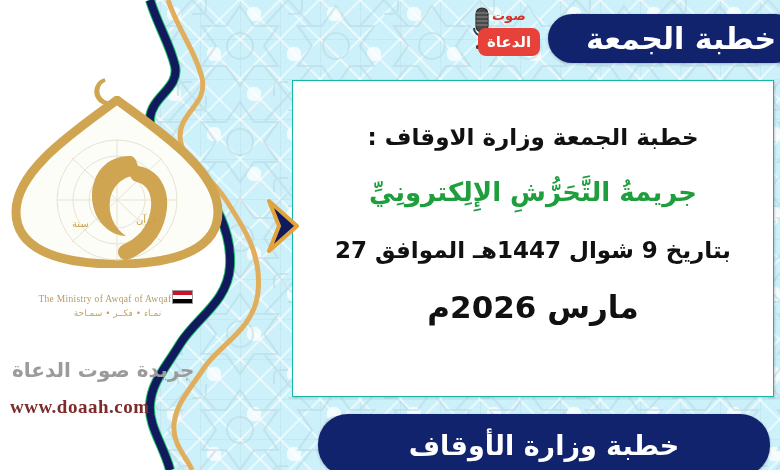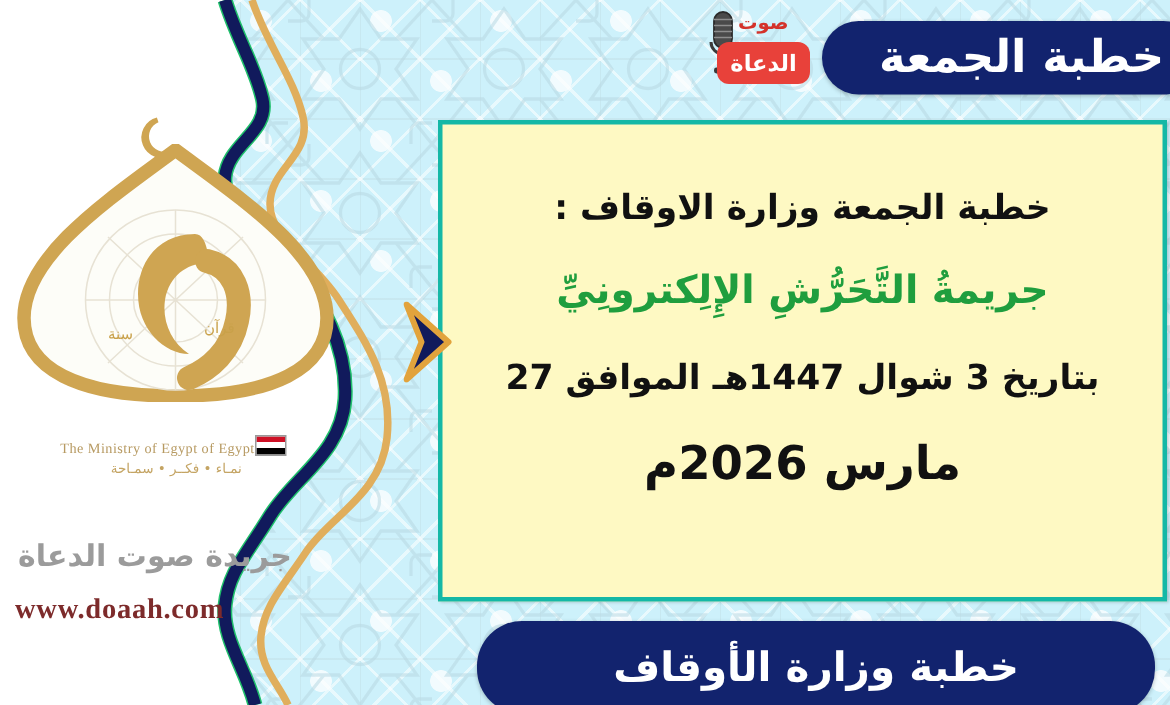--- a/index.html
+++ b/index.html
@@ -91,21 +91,21 @@
   }
   .badge-box{
     position:absolute;left:12px;top:26px;width:62px;height:28px;background:#e8413a;
     border-radius:8px;display:flex;align-items:center;justify-content:center;
   }
   .badge-box span{color:#fff;font-size:15px;font-weight:bold;font-family:"DejaVu Sans",sans-serif;}
 
   
   .card{
     position:absolute;left:292px;top:80px;width:480px;height:315px;
-    background:#fef9c3;border:3px solid #14b8a6;
+    background:#ffffff;border:1px solid #14b8a6;
     box-shadow:1px 1px 2px rgba(0,0,0,.18);
   }
   .card-inner{
     position:absolute;inset:0;padding:26px 30px 0 30px;box-sizing:border-box;
     text-align:center;
   }
   .line{font-family:"DejaVu Sans",sans-serif;font-weight:bold;line-height:1.45;}
   .line-head{font-size:23px;color:#111111;margin:14px 0 0 0;}
   .line-title{font-size:26px;color:#1f9e3e;margin:20px 0 0 0;}
   .line-date{font-size:23px;color:#111111;margin:22px 0 0 0;}
@@ -168,21 +168,21 @@
         <path d="M47 104 H167 M107 44 V164 M62 62 L152 146 M152 62 L62 146"></path>
       </g>
       <path d="M120 60 C96 60 82 78 82 100 C82 124 100 140 116 140 C104 132 98 118 100 104
                C103 86 118 78 130 80 C128 68 126 60 120 60 Z" fill="#cfa552"></path>
       <path d="M128 78 C146 82 152 100 148 118 C144 138 130 150 116 156" fill="none" stroke="#cfa552" stroke-width="16" stroke-linecap="round"></path>
     </svg>
     <div class="qs-label" style="left:126px;top:136px;">قرآن</div>
     <div class="qs-label" style="left:62px;top:140px;">سنة</div>
 
     <div class="logo-text-en">
-      <span>The Ministry of Egypt of Egypt</span><span class="logo-flag"></span>
+      <span>The Ministry of Awqaf of Awqaf</span><span class="logo-flag"></span>
     </div>
     <div class="logo-slogan">نمـاء  •  فكــر  •  سمـاحة</div>
   </div>
 
   <div class="wm-ar">جريدة صوت الدعاة</div>
   <div class="wm-url">www.doaah.com</div>
 
   <div class="pill" id="pill-top">
     <span>خطبة الجمعة</span>
   </div>
@@ -203,21 +203,21 @@
     </div>
   </div>
 
   <div class="card">
     <svg class="chevron" viewBox="0 0 34 54" aria-hidden="true">
       <path d="M2 2 L30 27 L2 52 L12 27 Z" fill="#111a5c" stroke="#e2a33c" stroke-width="4" stroke-linejoin="round"></path>
     </svg>
     <div class="card-inner">
       <p class="line line-head">خطبة الجمعة وزارة الاوقاف :</p>
       <p class="line line-title">جريمةُ التَّحَرُّشِ الإِلِكترونِيِّ</p>
-      <p class="line line-date">بتاريخ 3 شوال 1447هـ الموافق 27</p>
+      <p class="line line-date">بتاريخ 9 شوال 1447هـ الموافق 27</p>
       <p class="line line-date2">مارس 2026م</p>
     </div>
   </div>
 
   <div class="pill" id="pill-bottom">
     <span>خطبة وزارة الأوقاف</span>
   </div>
 
 </div>
 

